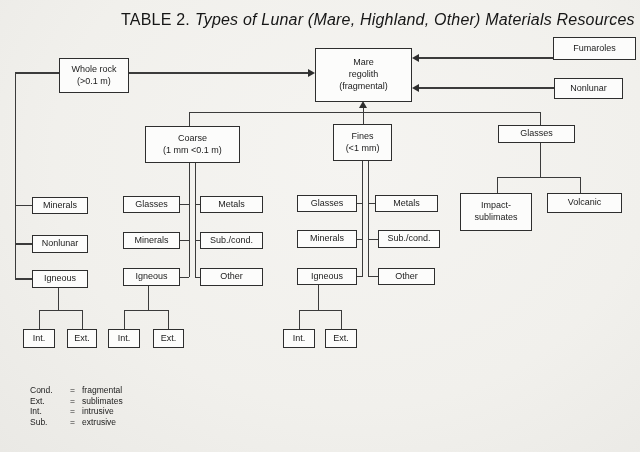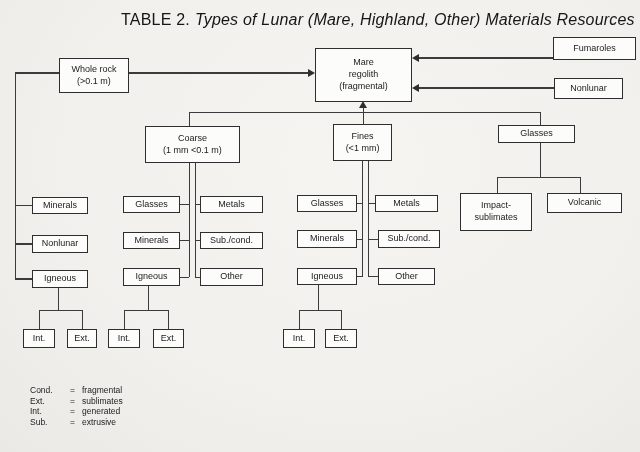--- a/index.html
+++ b/index.html
@@ -133,20 +133,20 @@
     <span class="legend-def">fragmental</span>
   </div>
   <div class="legend-row">
     <span class="legend-abbr">Ext.</span>
     <span class="legend-eq">=</span>
     <span class="legend-def">sublimates</span>
   </div>
   <div class="legend-row">
     <span class="legend-abbr">Int.</span>
     <span class="legend-eq">=</span>
-    <span class="legend-def">generated</span>
+    <span class="legend-def">intrusive</span>
   </div>
   <div class="legend-row">
     <span class="legend-abbr">Sub.</span>
     <span class="legend-eq">=</span>
     <span class="legend-def">extrusive</span>
   </div>
 </div>
 
 </body></html>

